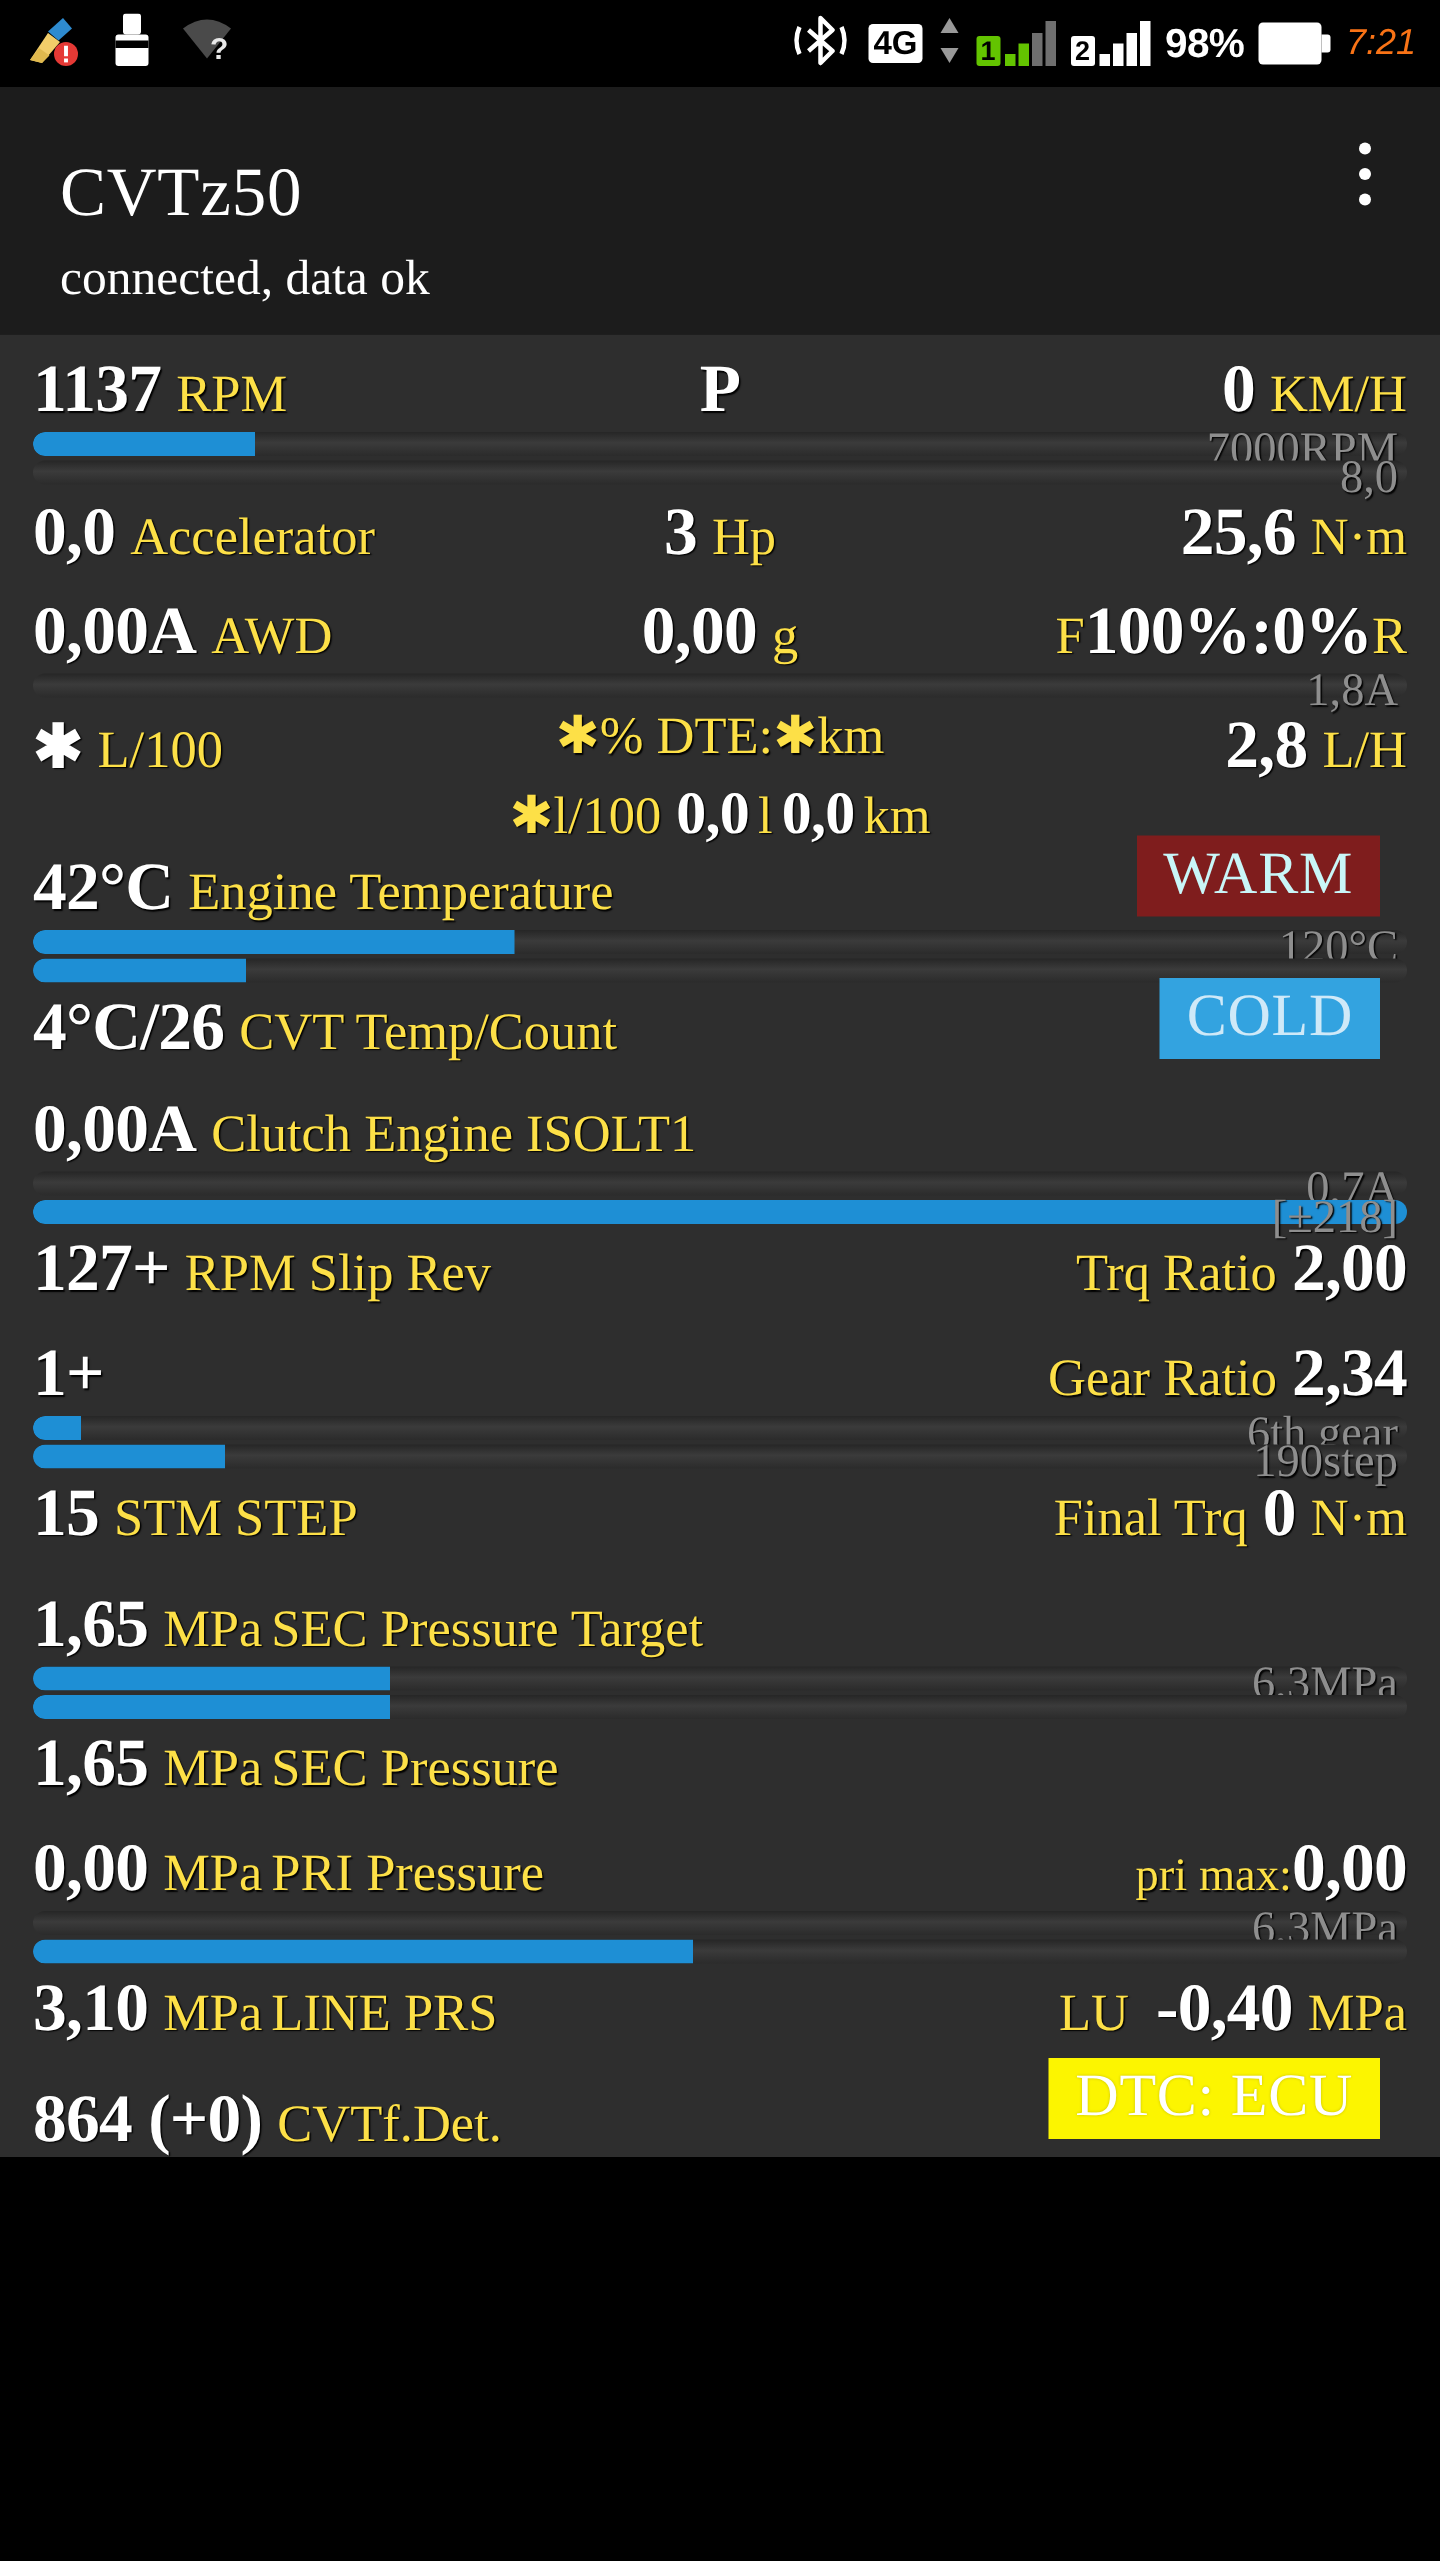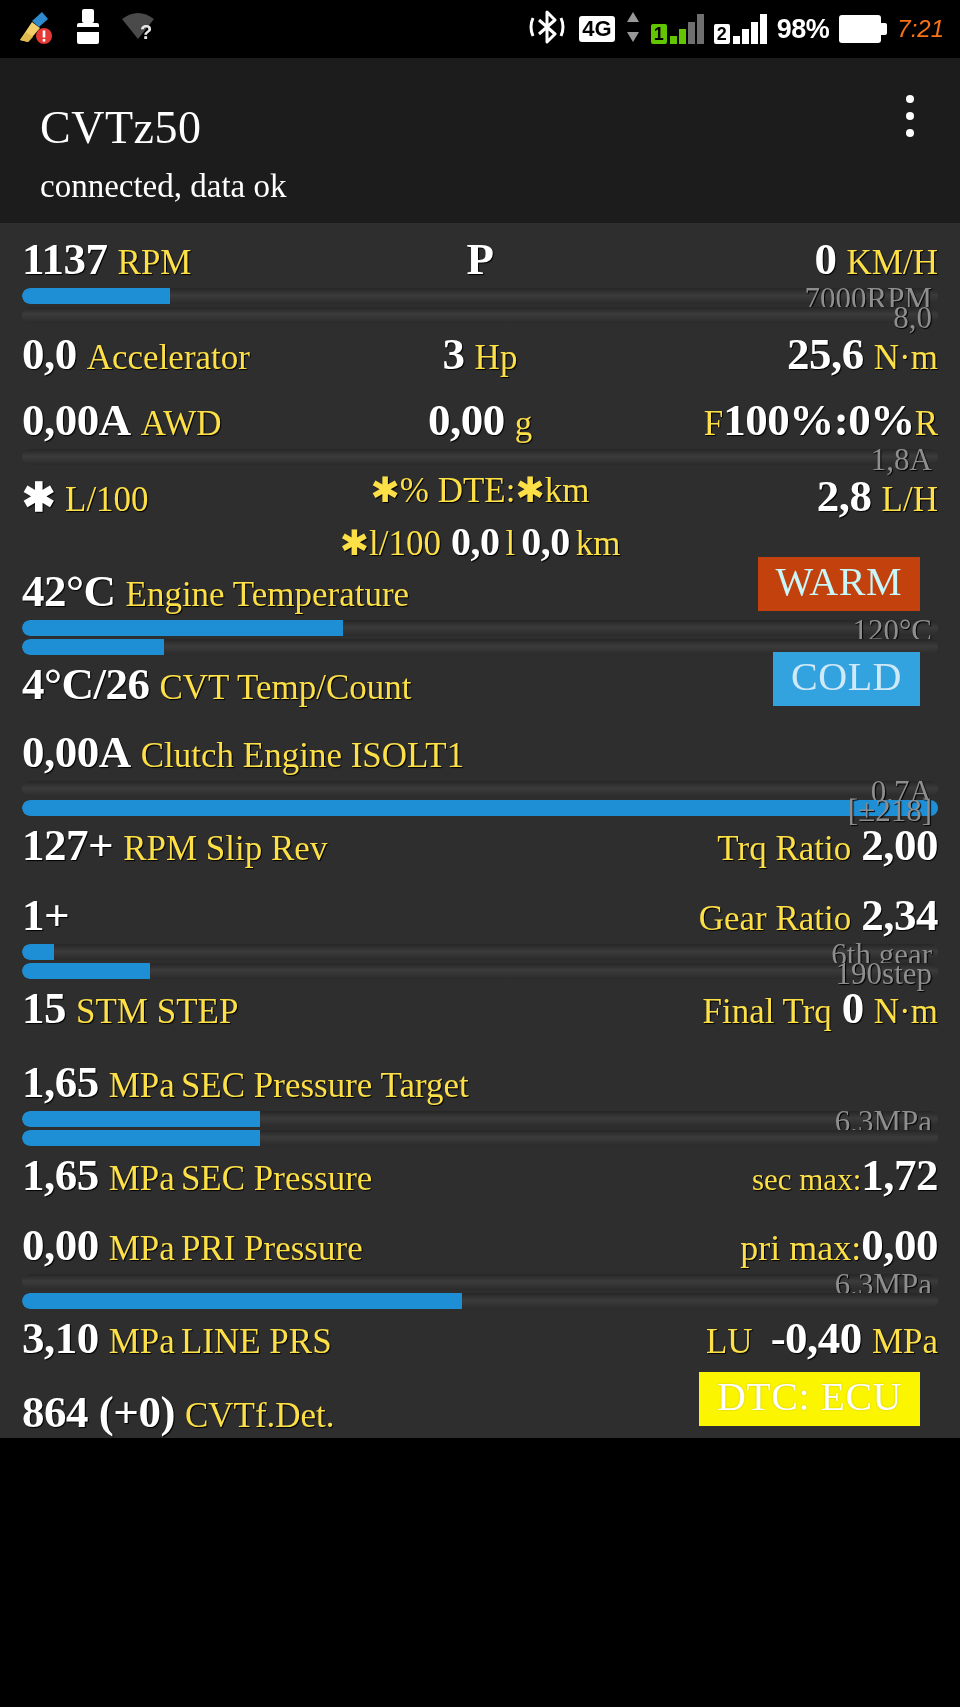--- a/index.html
+++ b/index.html
@@ -179,21 +179,21 @@
 
   
   .badge {
     position: absolute;
     right: 18px;
     font-size: 40px;
     padding: 4px 18px 8px 18px;
     line-height: 1.05;
     letter-spacing: 0.5px;
   }
-  .badge-warm { background: #c2410c; color: #c9f6f8; }
+  .badge-warm { background: #7f1d1d; color: #c9f6f8; }
   .badge-cold { background: #33a3e0; color: #cfe9f8; }
   .badge-dtc  { background: #fcf500; color: #ffffff; text-shadow: 0 0 2px #c8c000; }
 </style>
 </head>
 <body>
 
 <div class="statusbar">
   <div class="sb-left">
     <span class="sb-icon">
       <svg width="40" height="34" viewBox="0 0 40 34">
@@ -460,34 +460,30 @@
     <div class="bar">
         <i id="bar-secprs" style="width: 26%;"></i>
       </div>
   </div>
 
   <div class="row" style="padding-top:0">
     <div class="line">
       <span class="big">1,65</span>
       <span class="lbl">MPa</span>
       <span class="lbl tight">SEC Pressure</span>
-      <span class="right">
-        <span class="lbl" style="font-size:31px">sec max:</span>
-        <span class="big" style="margin-left:0">1,72</span>
-      </span>
     </div>
   </div>
 
   <div class="row" style="padding-top:18px">
     <div class="line">
       <span class="big">0,00</span>
       <span class="lbl">MPa</span>
       <span class="lbl tight">PRI Pressure</span>
       <span class="right">
-        <span class="lbl" style="font-size:36px">pri max:</span>
+        <span class="lbl" style="font-size:31px">pri max:</span>
         <span class="big" style="margin-left:0">0,00</span>
       </span>
     </div>
     <div class="barwrap">
       <div class="bar">
           <i id="bar-priprs" style="width: 0%;"></i>
         </div>
       <span class="barcap">6,3MPa</span>
     </div>
     <div class="bar">

